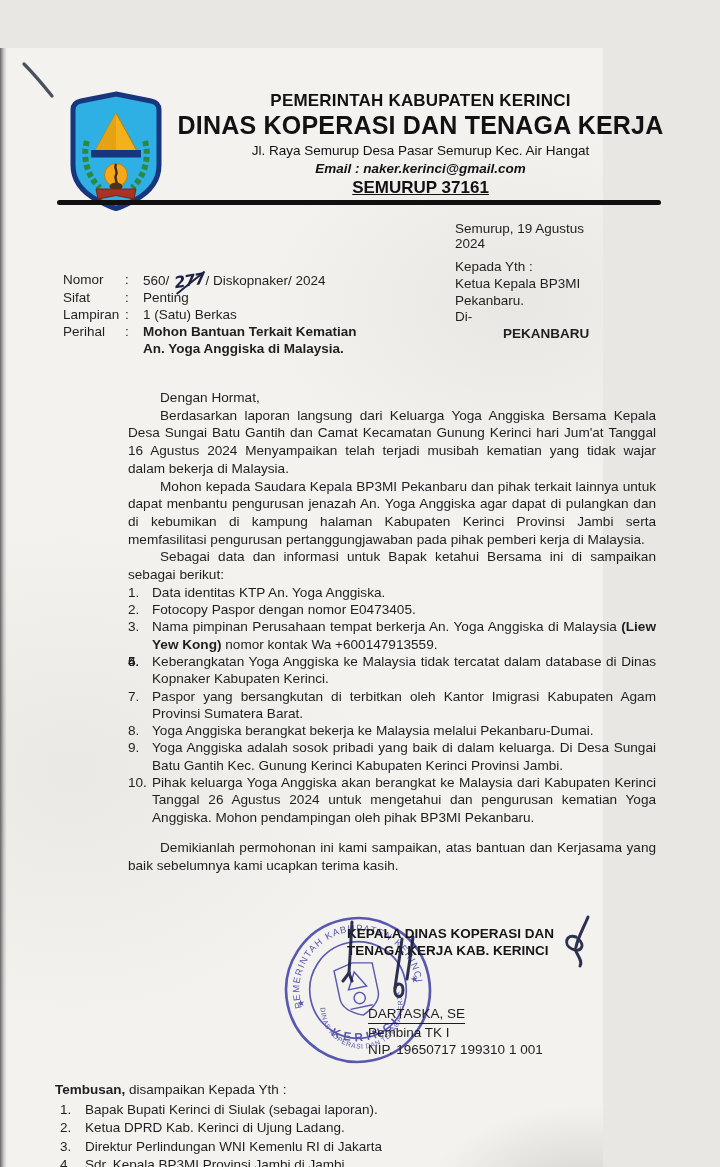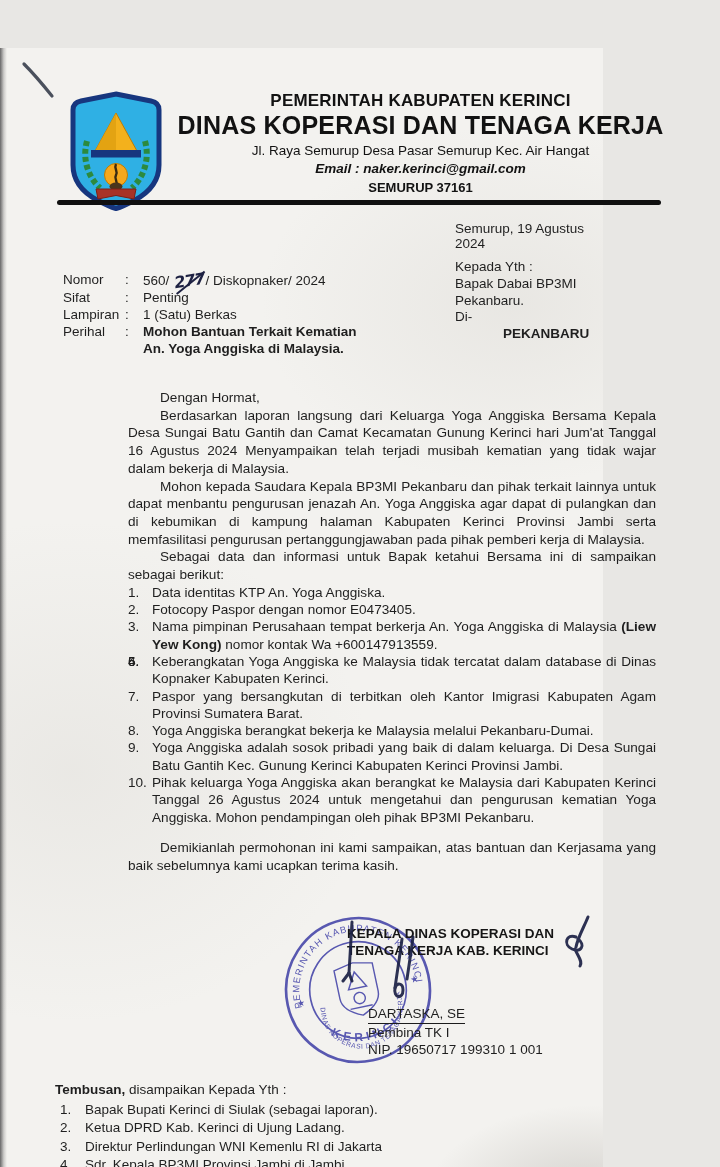--- a/index.html
+++ b/index.html
@@ -22,21 +22,21 @@
     position:absolute;left:0;top:0;width:7px;height:1167px;
     background:linear-gradient(to right, rgba(30,30,32,.65), rgba(30,30,32,.18) 55%, transparent);
   }
   
   .crest{position:absolute;left:66px;top:42px;width:100px;height:124px;}
   .headtext{position:absolute;left:168px;top:42px;width:505px;text-align:center;color:#121212;}
   .h-gov{font-size:17px;font-weight:bold;letter-spacing:.2px;line-height:21px;}
   .h-agency{font-size:25px;font-weight:bold;letter-spacing:.2px;line-height:29px;}
   .h-addr{font-size:13.5px;line-height:18px;margin-top:2px;}
   .h-email{font-size:13.5px;font-style:italic;font-weight:bold;line-height:18px;}
-  .h-postal{font-size:13px;font-weight:bold;line-height:19px;}
+  .h-postal{font-size:17px;font-weight:bold;line-height:19px;text-decoration:underline;}
   .rule{position:absolute;left:57px;top:152px;width:604px;height:5px;background:#101010;border-radius:3px;}
   
   .dateline{position:absolute;left:455px;top:173px;font-size:13.5px;}
   .recipient{position:absolute;left:455px;top:211px;font-size:13.5px;line-height:16.8px;}
   .recipient .city{font-weight:bold;margin-left:48px;margin-top:0px;}
   
   .meta{position:absolute;left:63px;top:223px;font-size:13.5px;line-height:17px;}
   .meta .row{display:flex;}
   .meta .lbl{width:62px;}
   .meta .col{width:18px;text-align:left;}
@@ -105,21 +105,21 @@
     <div class="h-addr">Jl. Raya Semurup Desa Pasar Semurup Kec. Air Hangat</div>
     <div class="h-email">Email : naker.kerinci@gmail.com</div>
     <div class="h-postal">SEMURUP 37161</div>
   </div>
   <div class="rule"></div>
 
   <div class="dateline">Semurup, 19 Agustus 2024</div>
 
   <div class="recipient">
     <div>Kepada Yth :</div>
-    <div>Bapak Dabai BP3MI</div>
+    <div>Ketua Kepala BP3MI</div>
     <div>Pekanbaru.</div>
     <div>Di-</div>
     <div class="city">PEKANBARU</div>
   </div>
 
   <div class="meta">
     <div class="row">
       <span class="lbl">Nomor</span>
       <span class="col">:</span>
       <span class="val"><span>560/ </span><span class="hand">277</span><span>/ Diskopnaker/ 2024</span></span>

